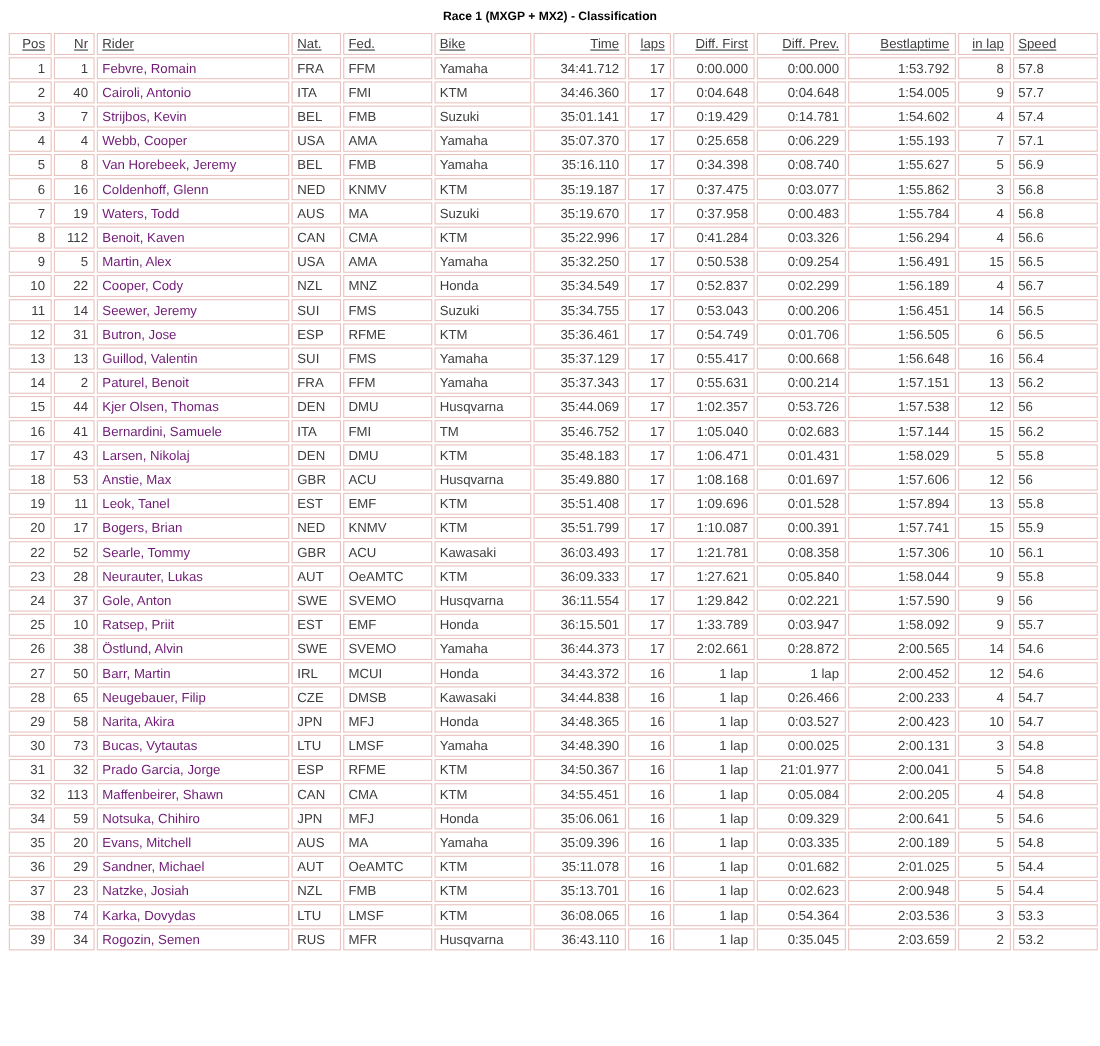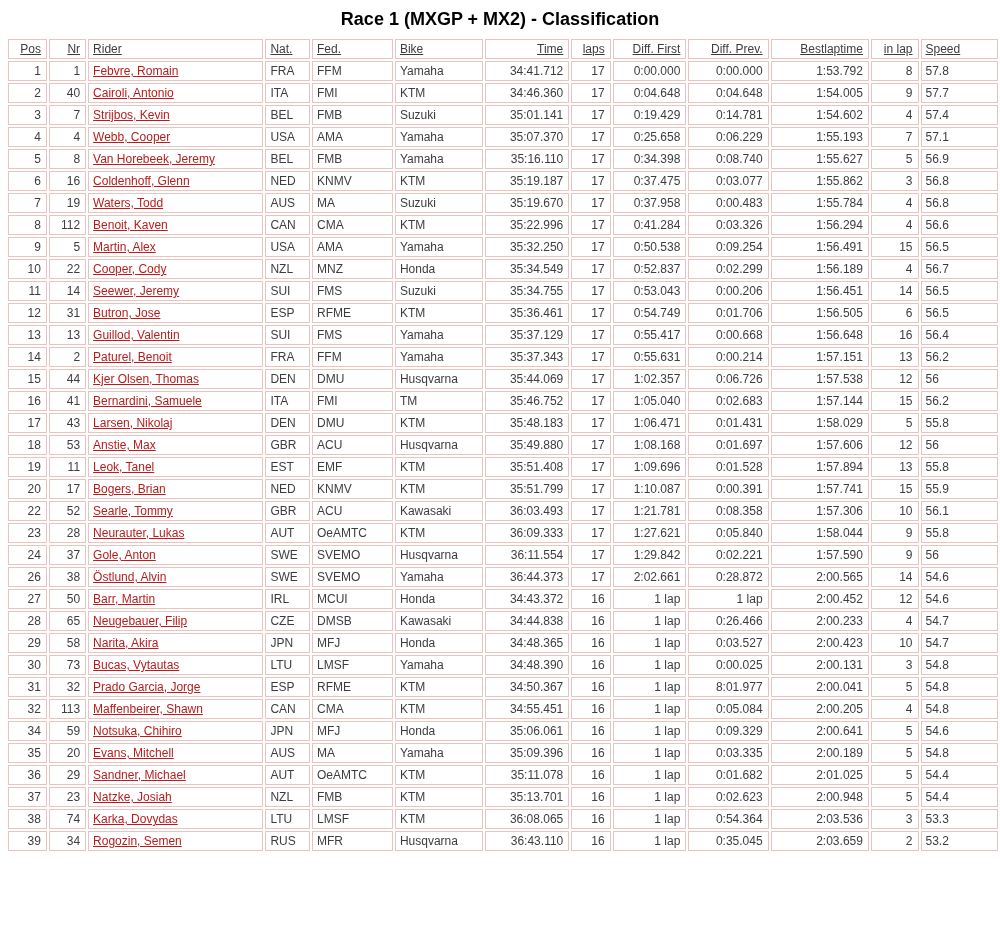--- a/index.html
+++ b/index.html
@@ -2,36 +2,36 @@
 <html><head>
 <meta charset="utf-8">
 <style>
   html,body{margin:0;padding:0;}
   body{
     width:1000px;height:951px;background:#ffffff;
     font-family:"Liberation Sans", sans-serif;
     color:#3d3d3d;
   }
   .title{
-    text-align:center;font-weight:bold;font-size:18px;color:#000;
+    text-align:center;font-weight:bold;font-size:11px;color:#000;
     margin:9px 0 7px 0;letter-spacing:0;
   }
   table.results{
     border-collapse:separate;border-spacing:2px;
     table-layout:fixed;margin-left:6px;
   }
   th,td{
     border:1px solid #e8c3bf;background:#fff;
     font-size:12px;line-height:14px;padding:2px 5px 2px 4px;
     white-space:nowrap;overflow:hidden;color:#3d3d3d;
   }
   th{font-weight:normal;text-align:left;text-decoration:underline;}
   .al-r{text-align:right;}
   .al-l{text-align:left;}
-  .rider-link{text-decoration:underline;color:#b91c1c;cursor:pointer;}
+  .rider-link{color:#701a75;cursor:pointer;}
   
   .col-pos{width:32px}
   .col-nr{width:30px}
   .col-rider{width:188px}
   .col-nat{width:37px}
   .col-fed{width:81px}
   .col-bike{width:88px}
   .col-time{width:84px}
   .col-laps{width:32px}
   .col-diff_first{width:71px}
@@ -277,21 +277,21 @@
       <tr>
         <td class="col-pos al-r">15</td>
         <td class="col-nr al-r">44</td>
         <td class="col-rider al-l"><span class="rider-link">Kjer Olsen, Thomas</span></td>
         <td class="col-nat al-l">DEN</td>
         <td class="col-fed al-l">DMU</td>
         <td class="col-bike al-l">Husqvarna</td>
         <td class="col-time al-r">35:44.069</td>
         <td class="col-laps al-r">17</td>
         <td class="col-diff_first al-r">1:02.357</td>
-        <td class="col-diff_prev al-r">0:06.726</td>
+        <td class="col-diff_prev al-r">0:53.726</td>
         <td class="col-bestlaptime al-r">1:57.538</td>
         <td class="col-in_lap al-r">12</td>
         <td class="col-speed al-l">56</td>
       </tr>
       <tr>
         <td class="col-pos al-r">16</td>
         <td class="col-nr al-r">41</td>
         <td class="col-rider al-l"><span class="rider-link">Bernardini, Samuele</span></td>
         <td class="col-nat al-l">ITA</td>
         <td class="col-fed al-l">FMI</td>
@@ -403,20 +403,35 @@
         <td class="col-bike al-l">Husqvarna</td>
         <td class="col-time al-r">36:11.554</td>
         <td class="col-laps al-r">17</td>
         <td class="col-diff_first al-r">1:29.842</td>
         <td class="col-diff_prev al-r">0:02.221</td>
         <td class="col-bestlaptime al-r">1:57.590</td>
         <td class="col-in_lap al-r">9</td>
         <td class="col-speed al-l">56</td>
       </tr>
       <tr>
+        <td class="col-pos al-r">25</td>
+        <td class="col-nr al-r">10</td>
+        <td class="col-rider al-l"><span class="rider-link">Ratsep, Priit</span></td>
+        <td class="col-nat al-l">EST</td>
+        <td class="col-fed al-l">EMF</td>
+        <td class="col-bike al-l">Honda</td>
+        <td class="col-time al-r">36:15.501</td>
+        <td class="col-laps al-r">17</td>
+        <td class="col-diff_first al-r">1:33.789</td>
+        <td class="col-diff_prev al-r">0:03.947</td>
+        <td class="col-bestlaptime al-r">1:58.092</td>
+        <td class="col-in_lap al-r">9</td>
+        <td class="col-speed al-l">55.7</td>
+      </tr>
+      <tr>
         <td class="col-pos al-r">26</td>
         <td class="col-nr al-r">38</td>
         <td class="col-rider al-l"><span class="rider-link">Östlund, Alvin</span></td>
         <td class="col-nat al-l">SWE</td>
         <td class="col-fed al-l">SVEMO</td>
         <td class="col-bike al-l">Yamaha</td>
         <td class="col-time al-r">36:44.373</td>
         <td class="col-laps al-r">17</td>
         <td class="col-diff_first al-r">2:02.661</td>
         <td class="col-diff_prev al-r">0:28.872</td>
@@ -487,21 +502,21 @@
       <tr>
         <td class="col-pos al-r">31</td>
         <td class="col-nr al-r">32</td>
         <td class="col-rider al-l"><span class="rider-link">Prado Garcia, Jorge</span></td>
         <td class="col-nat al-l">ESP</td>
         <td class="col-fed al-l">RFME</td>
         <td class="col-bike al-l">KTM</td>
         <td class="col-time al-r">34:50.367</td>
         <td class="col-laps al-r">16</td>
         <td class="col-diff_first al-r">1 lap</td>
-        <td class="col-diff_prev al-r">8:01.977</td>
+        <td class="col-diff_prev al-r">21:01.977</td>
         <td class="col-bestlaptime al-r">2:00.041</td>
         <td class="col-in_lap al-r">5</td>
         <td class="col-speed al-l">54.8</td>
       </tr>
       <tr>
         <td class="col-pos al-r">32</td>
         <td class="col-nr al-r">113</td>
         <td class="col-rider al-l"><span class="rider-link">Maffenbeirer, Shawn</span></td>
         <td class="col-nat al-l">CAN</td>
         <td class="col-fed al-l">CMA</td>

